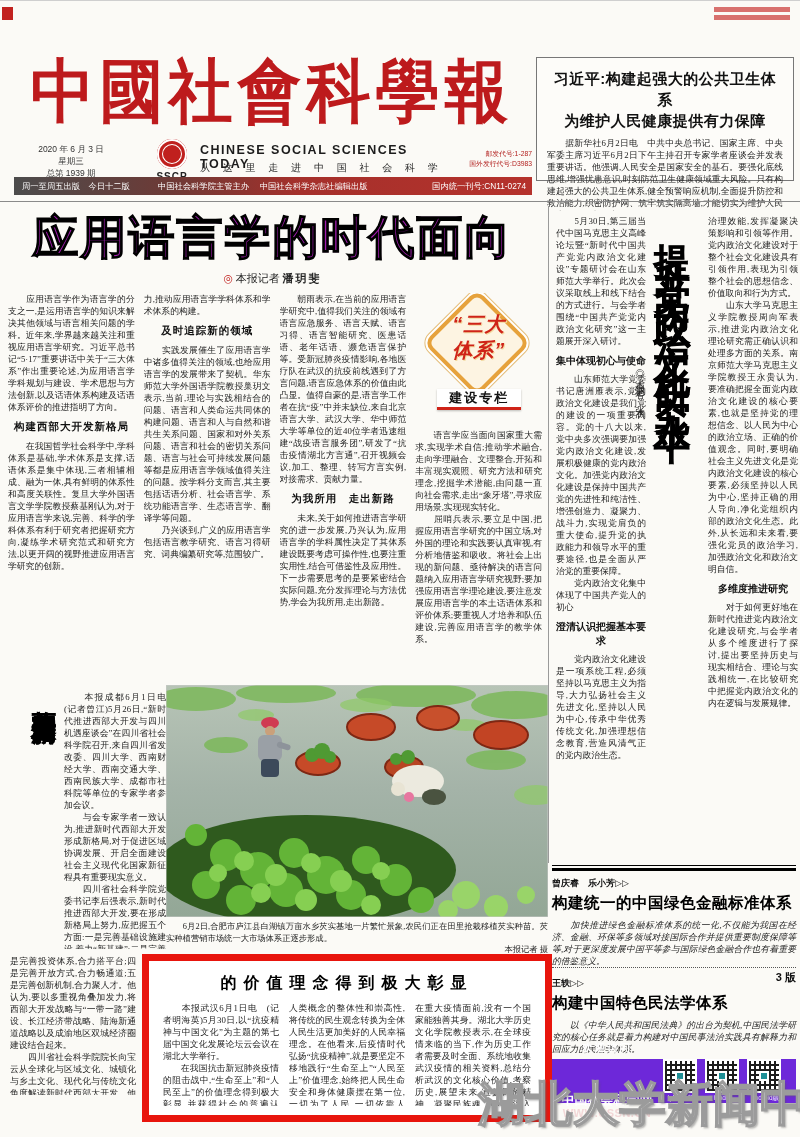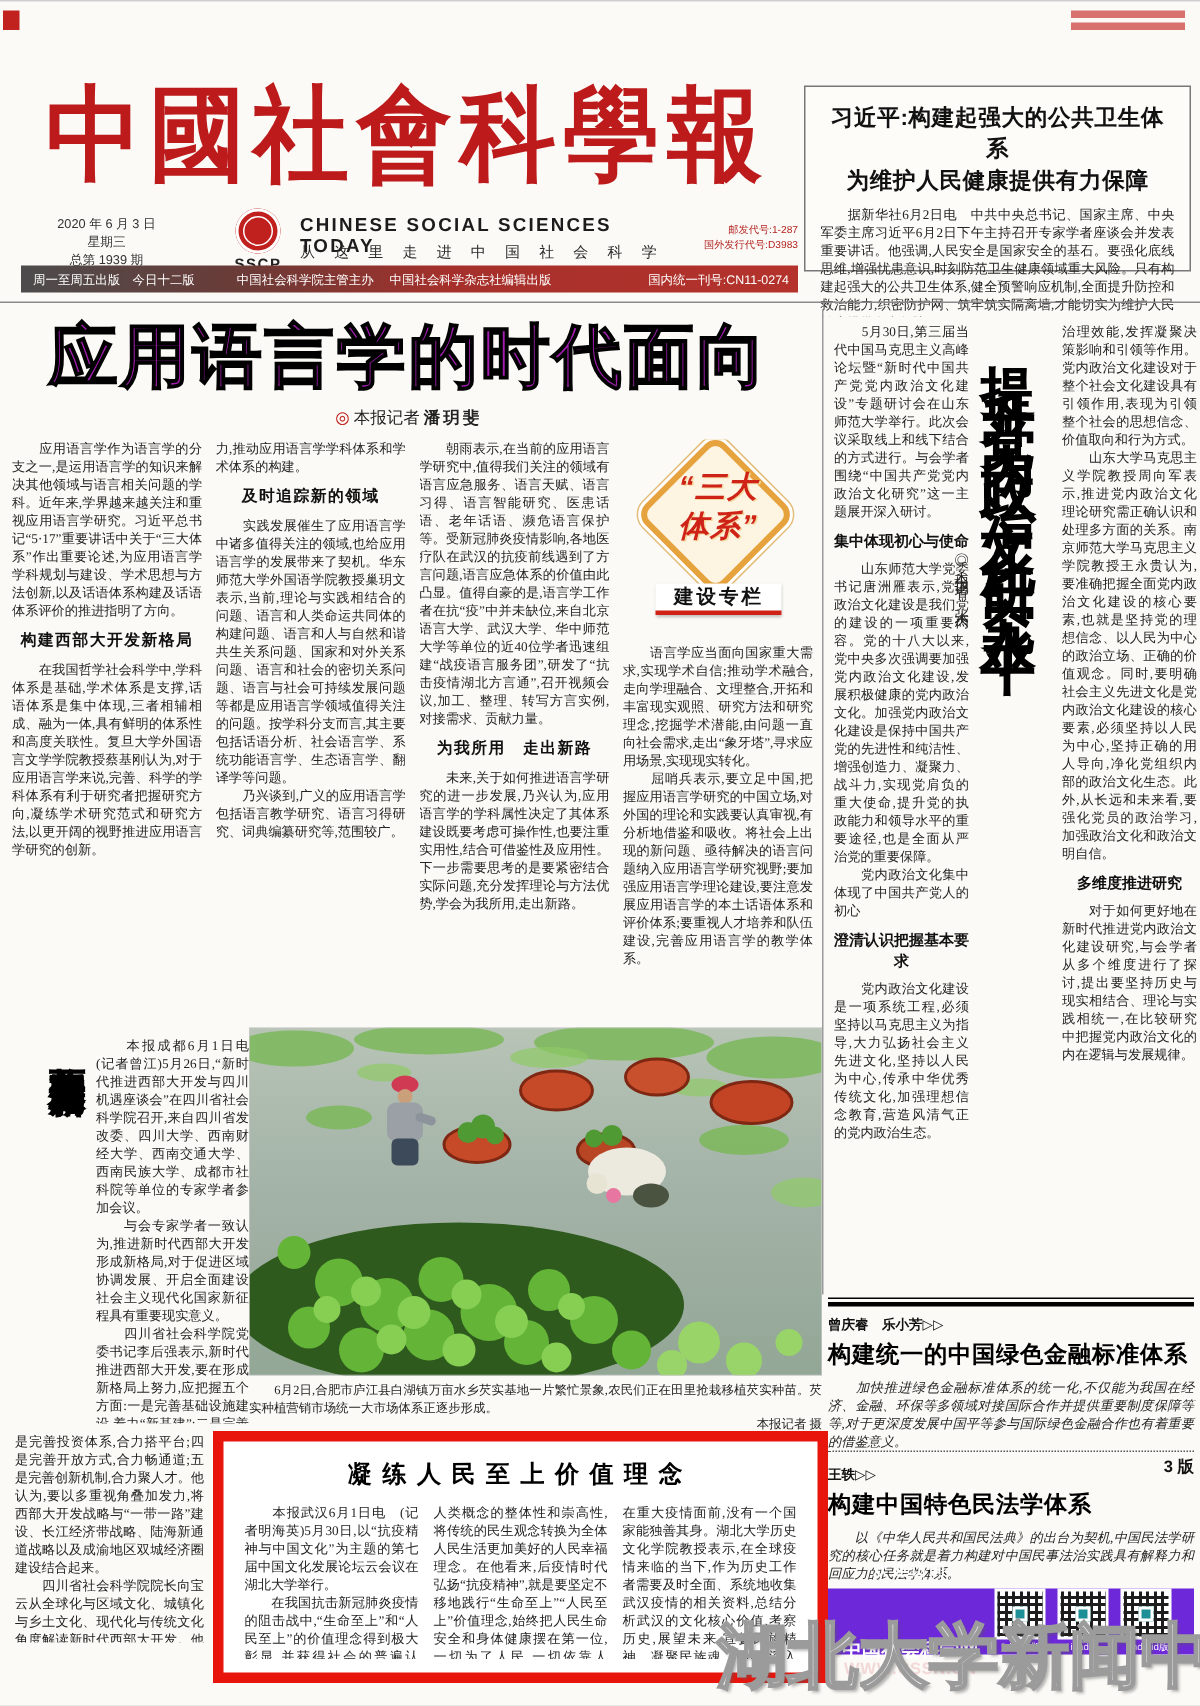--- a/index.html
+++ b/index.html
@@ -361,21 +361,21 @@
       <div class="qr-box">
           <div class="qr-in">
             <div class="qr-dot"></div>
           </div>
         </div>
       <div class="qr-label">android版</div>
     </div>
   </div>
 
   <div class="abs redbox">
-    <h3>凝练人民至上价值理念</h3>
+    <h3>的价值理念得到极大彰显</h3>
     <div class="rb-cols">
       <p class="rb-col body jt pre">　　本报武汉6月1日电　(记者明海英)5月30日,以“抗疫精神与中国文化”为主题的第七届中国文化发展论坛云会议在湖北大学举行。
 　　在我国抗击新冠肺炎疫情的阻击战中,“生命至上”和“人民至上”的价值理念得到极大彰显,并获得社会的普遍认同。“人民群众是历史的创造者,人民才是历史进步的真正动力。”湖北大学高等人文研究院院长江畅表示,“人民至上”彰显了</p>
       <p class="rb-col body jt pre">人类概念的整体性和崇高性,将传统的民生观念转换为全体人民生活更加美好的人民幸福理念。在他看来,后疫情时代弘扬“抗疫精神”,就是要坚定不移地践行“生命至上”“人民至上”价值理念,始终把人民生命安全和身体健康摆在第一位,一切为了人民,一切依靠人民。
 　　湖北大学历史文化学院教授郑晓云表示,疫情使我们更加认识到人类命运是紧密联系在一起的。</p>
       <p class="rb-col body jt pre">在重大疫情面前,没有一个国家能独善其身。湖北大学历史文化学院教授表示,在全球疫情来临的当下,作为历史工作者需要及时全面、系统地收集武汉疫情的相关资料,总结分析武汉的文化核心价值,考察历史,展望未来,宣扬民族精神、凝聚民族魂。同时,深入研究中华文明的发展进程与优秀文化遗产,筑牢文化自信的根基。</p>
     </div>
   </div>
 
   <div class="abs watermark">湖北大学新闻中心</div>

